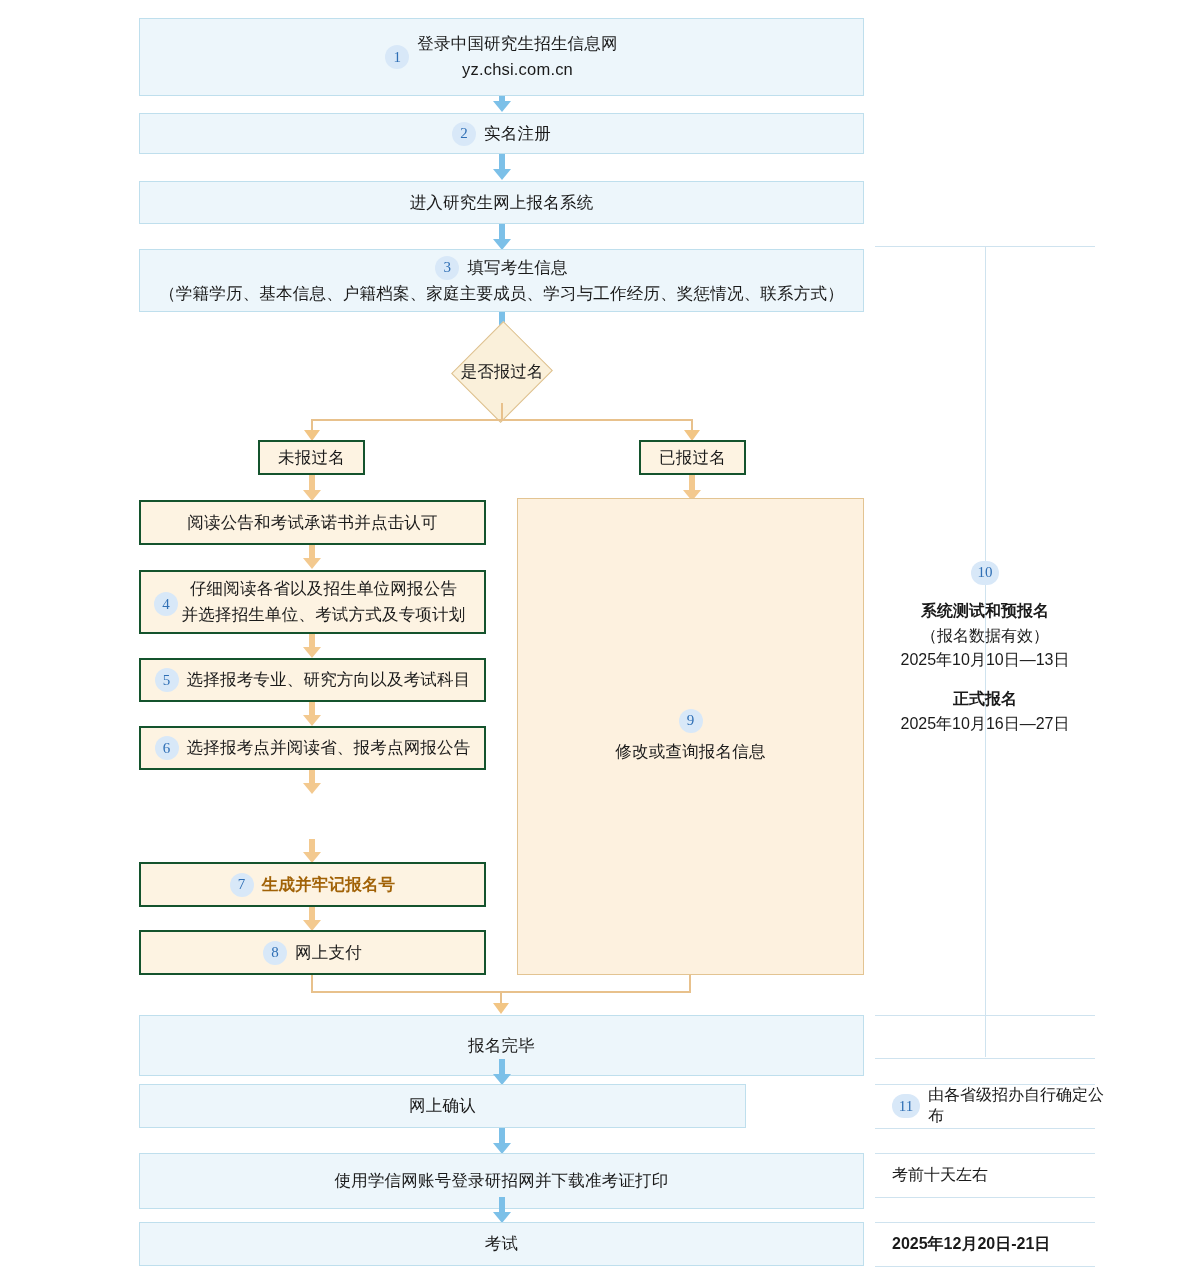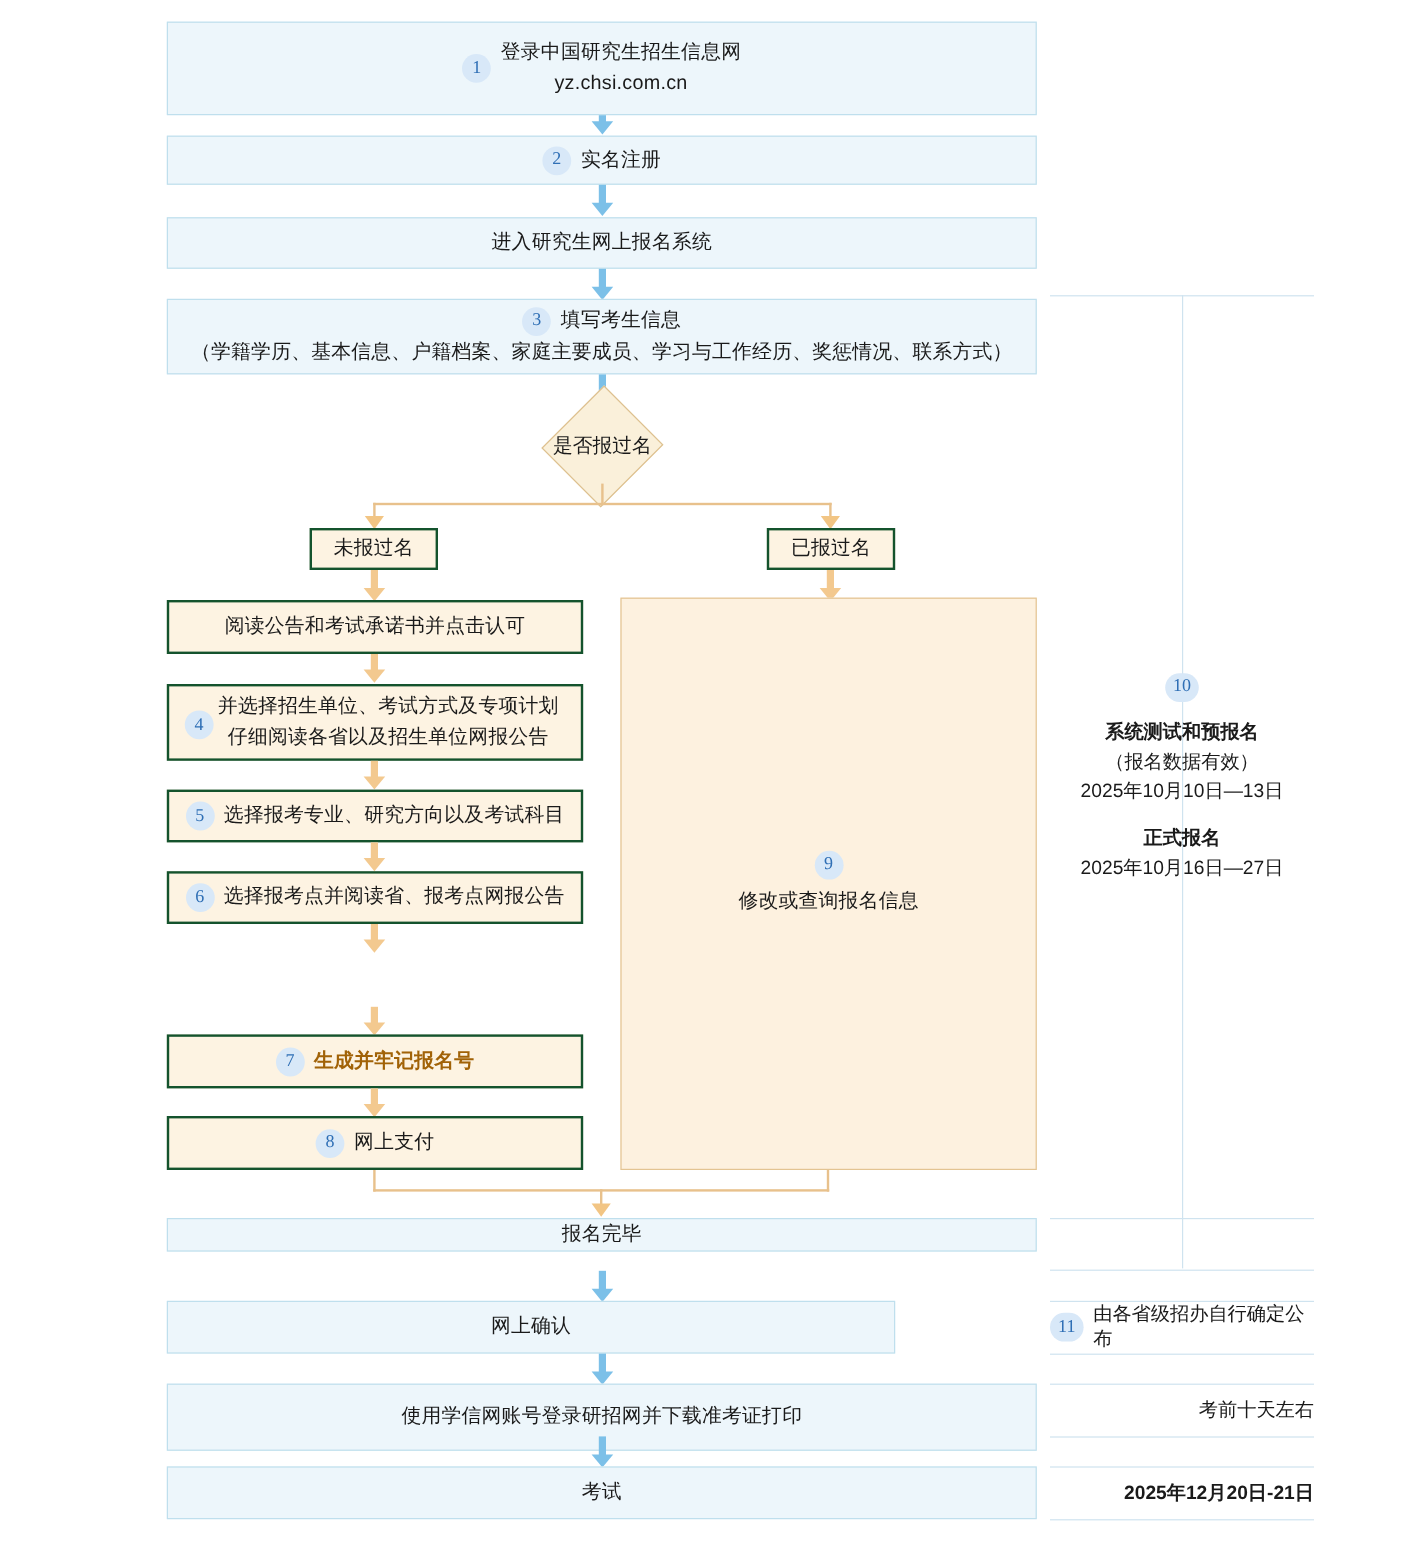--- a/index.html
+++ b/index.html
@@ -103,22 +103,23 @@
   .tl-text{
     position:absolute;
     text-align:center;
     font-size:16px;
     line-height:1.55;
     color:#1a1a1a;
   }
   .tl-text .strong{font-weight:bold;}
   .tl-row{
     position:absolute;
-    display:flex;align-items:center;justify-content:flex-end;
+    display:flex;align-items:center;justify-content:space-between;
     font-size:16px;
+    margin-left:17px;
   }
 </style>
 </head>
 <body>
 
 <div id="stage">
 
   <div class="box blue" style="left:139px;top:18px;width:725px;height:78px;">
     <div class="inner">
       <span class="badge">1</span>
@@ -203,22 +204,22 @@
     <span>阅读公告和考试承诺书并点击认可</span>
   </div>
   <div class="conn-tan" style="left:303px;top:545px;width:18px;height:24px;">
     <div class="shaft" style="height:14px;"></div>
     <div class="head" style="top:13px;"></div>
   </div>
 
   <div class="box tan" style="left:139px;top:570px;width:347px;height:64px;">
     <span class="badge float" style="left:13px;top:20px;">4</span>
     <div class="twoline" style="margin-left:22px;">
+      <span>仔细阅读各省以及招生单位网报公告</span>
       <span>并选择招生单位、考试方式及专项计划</span>
-      <span>仔细阅读各省以及招生单位网报公告</span>
     </div>
   </div>
   <div class="conn-tan" style="left:303px;top:634px;width:18px;height:24px;">
     <div class="shaft" style="height:14px;"></div>
     <div class="head" style="top:13px;"></div>
   </div>
 
   <div class="box tan" style="left:139px;top:658px;width:347px;height:44px;">
     <div class="inner">
       <span class="badge">5</span>
@@ -270,21 +271,21 @@
       <span>修改或查询报名信息</span>
     </div>
   </div>
 
   <div class="tanseg" style="left:311px;top:975px;width:2px;height:18px;"></div>
   <div class="tanseg" style="left:689px;top:975px;width:2px;height:18px;"></div>
   <div class="tanseg" style="left:311px;top:991px;width:380px;height:2px;"></div>
   <div class="tanseg" style="left:500px;top:991px;width:2px;height:14px;"></div>
   <div class="arrow tan-a" style="left:493px;top:1003px;"></div>
 
-  <div class="box blue" style="left:139px;top:1015px;width:725px;height:28px;">
+  <div class="box blue" style="left:139px;top:1015px;width:725px;height:61px;">
     <span>报名完毕</span>
   </div>
   <div class="conn-blue" style="left:493px;top:1059px;width:18px;height:26px;">
     <div class="shaft" style="height:16px;"></div>
     <div class="head" style="top:15px;"></div>
   </div>
 
   <div class="box blue" style="left:139px;top:1084px;width:607px;height:44px;justify-content:center;">
     <span>网上确认</span>
   </div>

